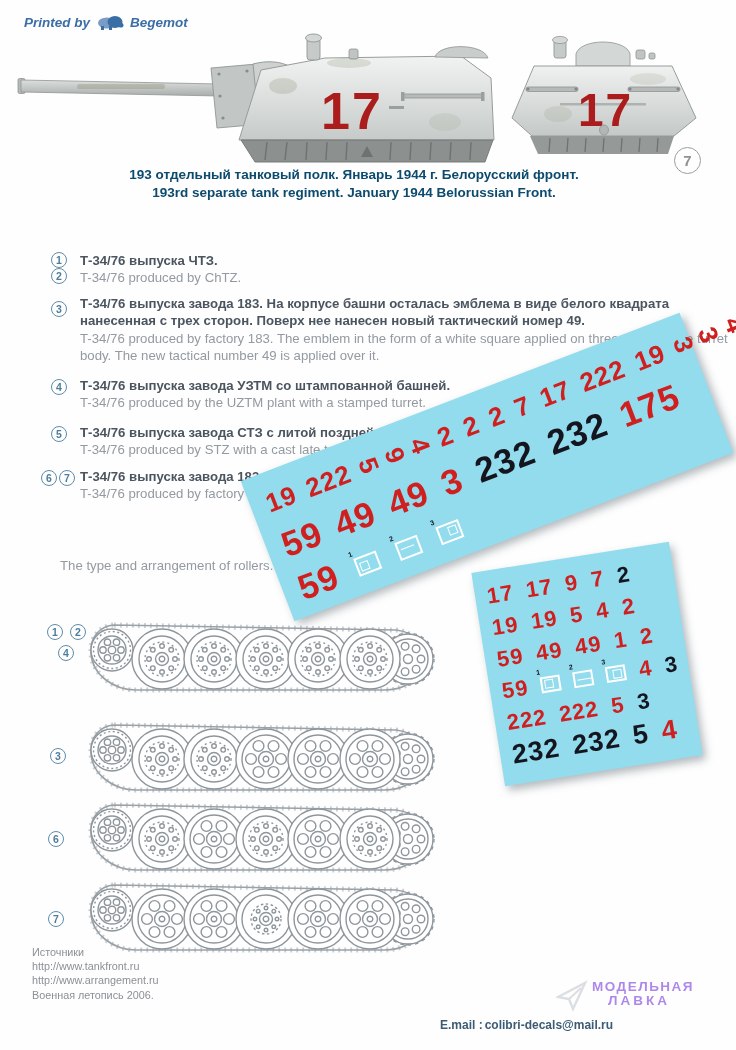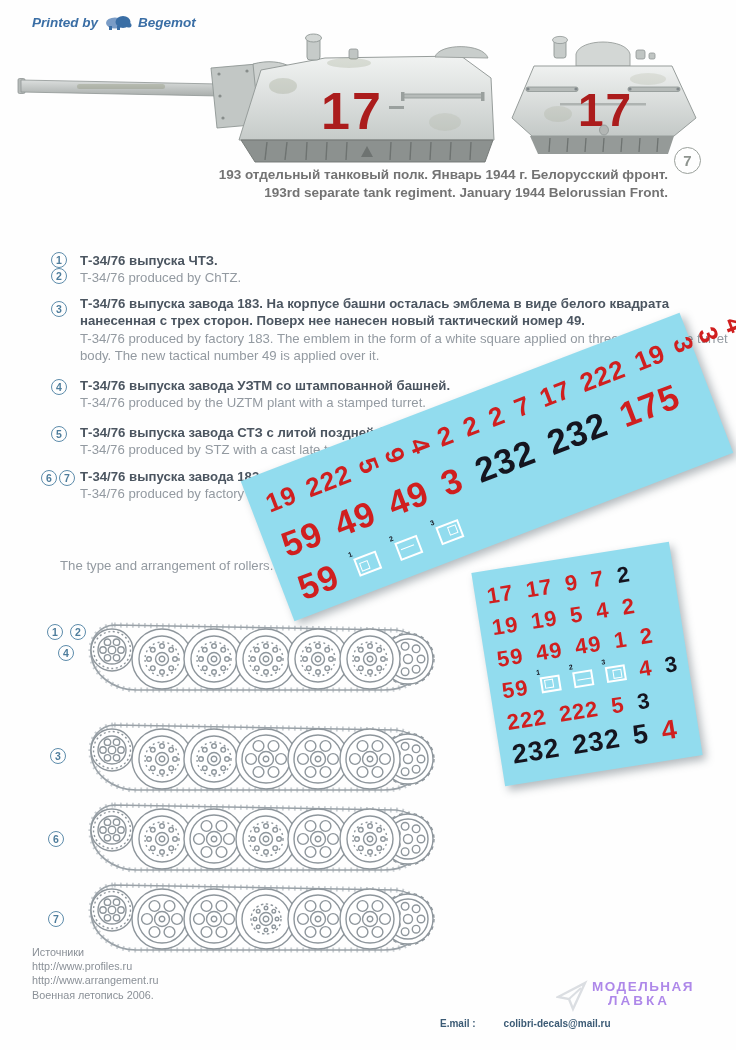--- a/index.html
+++ b/index.html
@@ -1,42 +1,42 @@
 <!DOCTYPE html>
 <html><head>
 <meta charset="utf-8">
 <style>
   html,body{margin:0;padding:0;background:#ffffff;}
   .page{position:relative;width:736px;height:1050px;background:#fefefe;overflow:hidden;
         font-family:"Liberation Sans",sans-serif;}
   
   .brand{position:absolute;left:24px;top:14px;display:flex;align-items:center;gap:6px;
-         font-style:italic;font-weight:bold;font-size:13.5px;color:#3a6ea5;margin-left:8px;}
+         font-style:italic;font-weight:bold;font-size:13.5px;color:#3a6ea5;}
   
   .circ{display:inline-flex;align-items:center;justify-content:center;border-radius:50%;
         box-sizing:border-box;}
   .fig7{position:absolute;left:674px;top:147px;width:27px;height:27px;border:1.6px solid #9aa09b;
         color:#8d938e;font-size:15px;font-weight:bold;}
   .lc{width:16px;height:16px;border:1.2px solid #5d8cab;color:#4e7d9c;font-size:10.5px;
       font-weight:bold;position:absolute;}
   
-  .caption{position:absolute;left:104px;top:166px;width:564px;text-align:right;
-           color:#737373;font-weight:bold;font-size:13.5px;line-height:18px;}
+  .caption{position:absolute;left:72px;top:166px;width:564px;text-align:center;
+           color:#0c4a6e;font-weight:bold;font-size:13.5px;line-height:18px;}
   
   .vtxt{position:absolute;font-size:13.2px;line-height:17px;width:658px;}
   .ru{color:#4b5560;font-weight:bold;}
   .en{color:#939aa1;font-weight:normal;}
   
   .rollers{position:absolute;left:60px;top:557px;font-size:13.2px;line-height:18px;}
   
   .sources{position:absolute;left:32px;top:945px;font-size:10.8px;line-height:14.2px;color:#8a9097;}
   
   .credit{position:absolute;left:24px;top:1018px;font-size:13.5px;color:#5a646e;letter-spacing:.2px;}
-  .email{position:absolute;left:440px;top:1018px;font-size:10px;font-weight:bold;
-         color:#3c5b75;display:flex;gap:28px;z-index:3;}
+  .email{position:absolute;left:440px;top:1018px;font-size:12px;font-weight:bold;
+         color:#3c5b75;display:flex;gap:2px;z-index:3;}
   
   .wmark{position:absolute;left:556px;top:980px;display:flex;gap:4px;opacity:.55;z-index:2;
          color:#6d28d9;}
   .wmark .wtxt{font-weight:bold;font-size:13.5px;letter-spacing:1.5px;line-height:14px;}
   .wmark .wtxt .l2{margin-left:16px;letter-spacing:3px;}
   
   .decal{position:absolute;background:#92dcee;box-shadow:3px 5px 9px rgba(70,85,95,.4);z-index:6;}
   .dl{left:252px;top:392px;width:470px;height:150px;transform:rotate(-21deg);padding:10px 16px;box-sizing:border-box;}
   .ds{left:487px;top:556px;width:200px;transform:rotate(-9deg);padding:10px 12px 14px;box-sizing:border-box;}
   .drow{display:flex;align-items:center;font-weight:800;}
@@ -322,21 +322,21 @@
       <use href="#sprk" transform="translate(330,47)"></use>
     <use href="#wB" transform="translate(84,47)"></use>
       <use href="#wB" transform="translate(136,47)"></use>
     <use href="#wC" transform="translate(188,47)"></use>
       <use href="#wB" transform="translate(240,47)"></use>
     <use href="#wB" transform="translate(292,47)"></use>
   </svg>
 
   <div class="sources">
     <div>Источники</div>
-    <div>http://www.profiles.ru</div>
+    <div>http://www.tankfront.ru</div>
     <div>http://www.arrangement.ru</div>
     <div>Военная летопись 2006.</div>
   </div>
 
   <div class="email">
     <span>E.mail :</span>
     <span>colibri-decals@mail.ru</span>
   </div>
 
   <div class="wmark">

